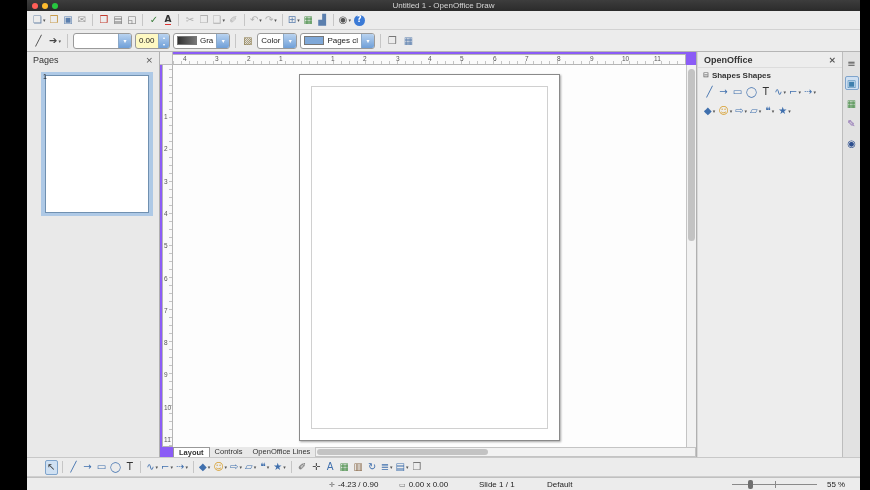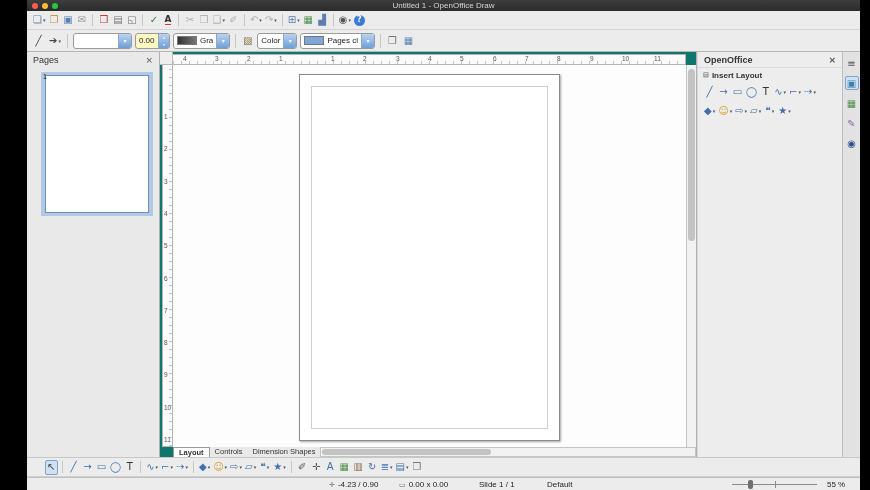--- a/index.html
+++ b/index.html
@@ -61,21 +61,21 @@
   .panel-header { height:16px; display:flex; align-items:center; padding:0 6px;
                   font-size:9px; color:#333; }
   .panel-header .ph-title { flex:1; }
   .panel-close { font-size:9px; color:#555; font-family:"DejaVu Sans",sans-serif; }
   .thumb-sel { position:absolute; left:14px; top:20px; width:112px; height:144px;
                background:#aec9e6; }
   .thumb-page { position:absolute; left:4px; top:3px; right:4px; bottom:3px;
                 background:#fff; border:1px solid #7090b0; }
   .thumb-num { position:absolute; left:2px; top:1px; font-size:7px; color:#222; }
 
-  .canvas { position:absolute; left:133px; top:0; width:536px; height:405px; background:#0f766e;text-decoration:underline; }
+  .canvas { position:absolute; left:133px; top:0; width:536px; height:405px; background:#8b5cf6;text-decoration:underline; }
   .ruler-corner { position:absolute; left:0; top:0; width:13px; height:13px;
                   background:#eee; border-right:1px solid #bbb; border-bottom:1px solid #bbb; }
   .h-ruler { position:absolute; left:13px; top:2px; width:513px; height:11px; background:#fafafa;
              border:1px solid #b5b5b5; border-left:none;
              background-image:repeating-linear-gradient(90deg,#c4c4c4 0 1px,transparent 1px 8px);
              background-size:100% 3px; background-position:bottom; background-repeat:no-repeat; }
   .hrn { position:absolute; top:0; font-size:6.5px; color:#555; }
   .v-ruler { position:absolute; left:2px; top:13px; width:11px; height:382px; background:#fafafa;
              border:1px solid #b5b5b5; border-top:none;
              background-image:repeating-linear-gradient(0deg,#c4c4c4 0 1px,transparent 1px 8px);
@@ -355,38 +355,38 @@
         </div>
       </div>
       <div class="v-scroll">
         <div class="v-thumb"></div>
       </div>
       <div class="tabs-row">
         <span style="display:flex;align-items:flex-end;">
 
         <span class="tab active">Layout</span>
             <span class="tab">Controls</span>
-            <span class="tab">Dimension Shapes</span>
+            <span class="tab">OpenOffice Lines</span>
           </span>
         <span class="h-scroll">
           <span class="h-thumb"></span>
         </span>
       </div>
     </div>
 
     <div class="splitter"></div>
 
     <div class="props-panel">
       <div class="props-header">
         <span class="ph-title">OpenOffice</span>
         <span class="panel-close">×</span>
       </div>
       <div class="section-header">
         <span class="collapse-glyph">⊟</span>
-        <span>Insert Layout</span>
+        <span>Shapes Shapes</span>
       </div>
       <div class="shape-row">
 
       <span class="tbi">
             <span class="glyph" style="color: rgb(63, 111, 173);">╱</span>
 
           </span>
           <span class="tbi">
             <span class="glyph" style="color: rgb(63, 111, 173);">→</span>
 

